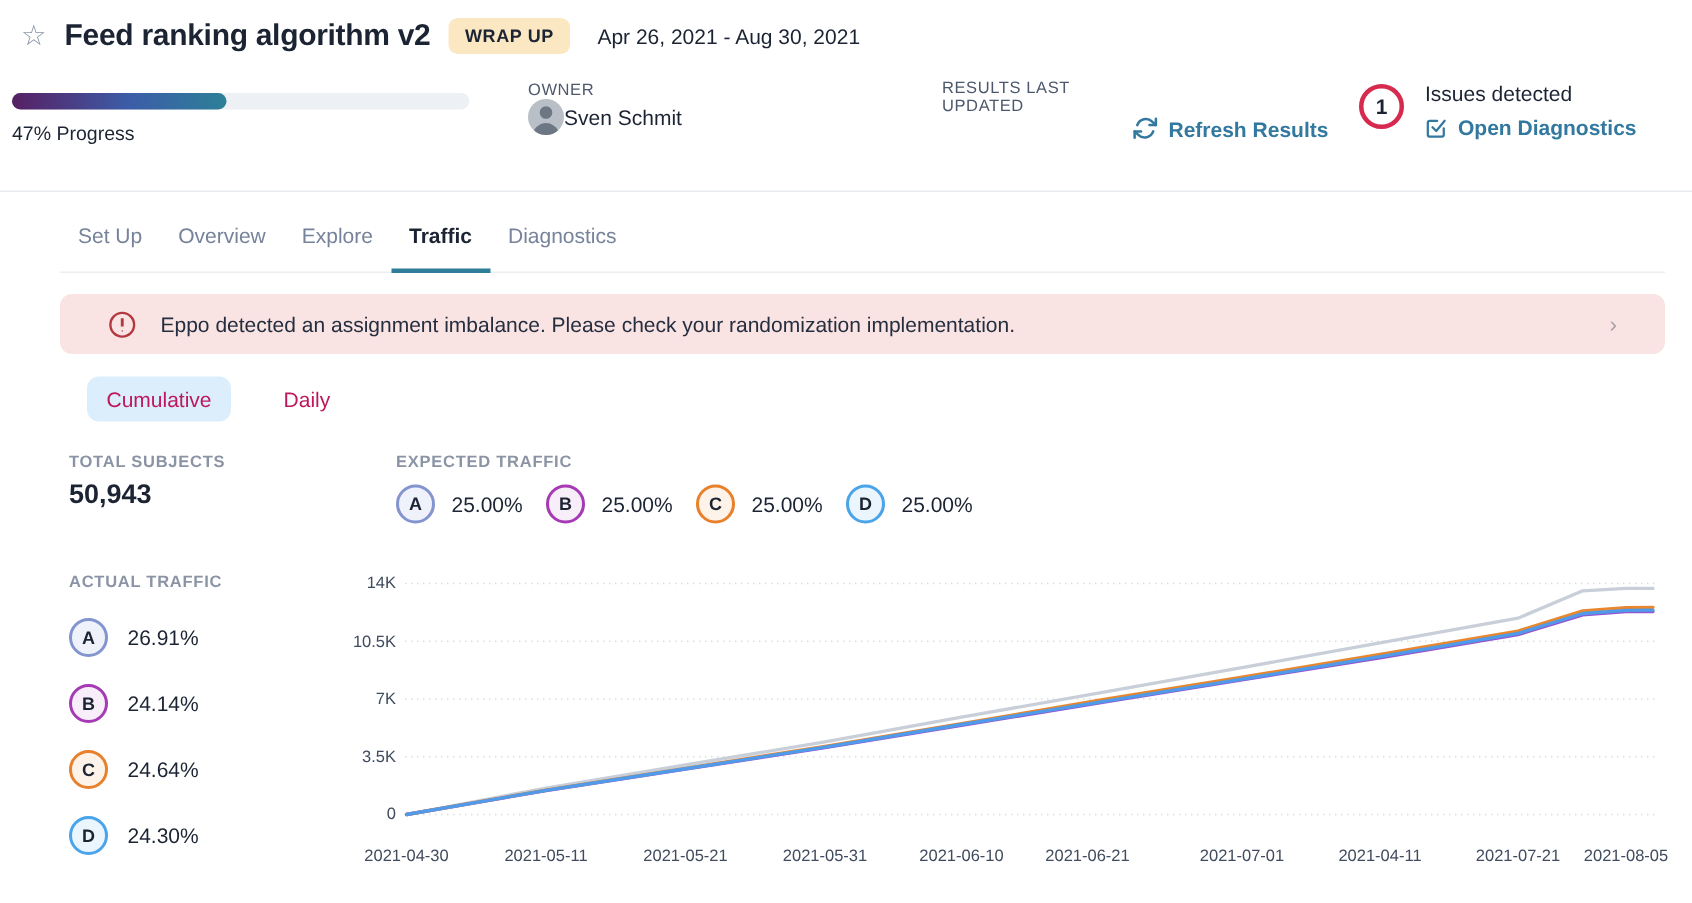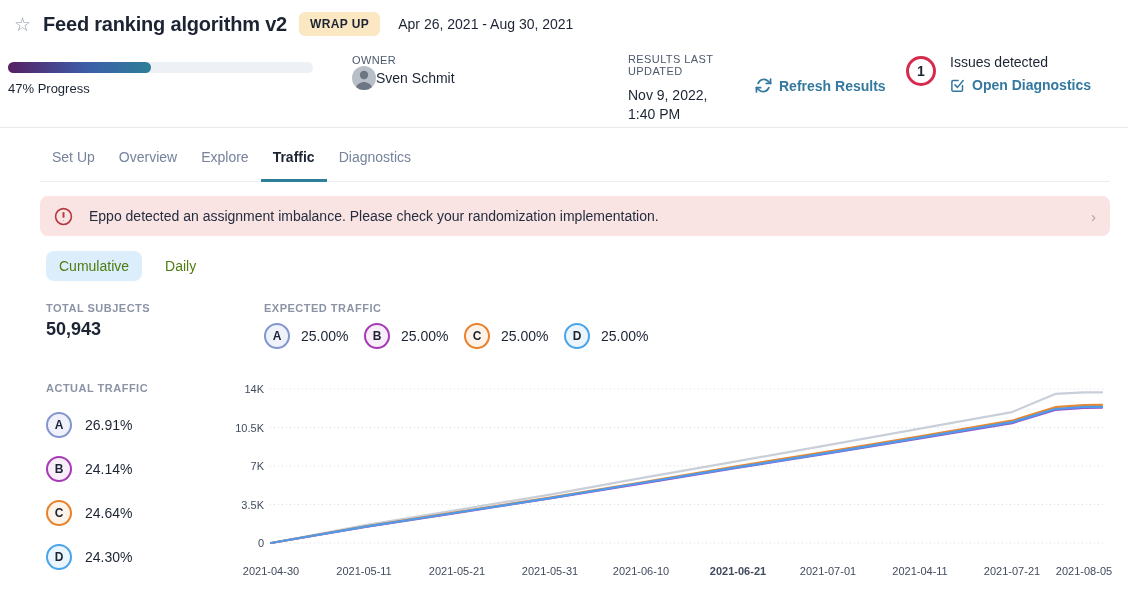--- a/index.html
+++ b/index.html
@@ -40,27 +40,27 @@
 
   .header-divider { position:absolute; left:0; top:127px; width:1128px; height:1px; background:#e7eaee; }
 
   
   .tab-bar { position:absolute; left:40px; top:141px; right:18px; display:flex; border-bottom:1px solid #eceef2; }
   .tab { font-size:14px; color:#76839b; padding:8px 12px 14px; cursor:pointer; border-bottom:3px solid transparent; margin-bottom:-1px; }
   .tab.active { color:#1c2433; font-weight:600; border-bottom-color:#2e7e99; }
 
   
   .alert-banner { position:absolute; left:40px; top:196px; width:1070px; height:40px; background:#f9e3e3; border-radius:8px;
-                  display:flex; align-items:center; padding:0 14px; gap:16px; cursor:pointer; }
+                  display:flex; align-items:center; padding:0 32px; gap:16px; cursor:pointer; }
   .alert-msg { font-size:14px; color:#252e3f; flex:1; }
   .alert-chevron { color:#a8a0a4; font-size:15px; line-height:1; }
 
   
   .view-toggle { position:absolute; left:46px; top:251px; display:flex; align-items:center; gap:10px; }
-  .toggle-btn { font-size:14px; color:#4d7c0f; padding:7px 13px; border-radius:8px; background:transparent; border:none; cursor:pointer; font-family:inherit; }
+  .toggle-btn { font-size:14px; color:#be185d; padding:7px 13px; border-radius:8px; background:transparent; border:none; cursor:pointer; font-family:inherit;margin-left:12px; }
   .toggle-btn.active { background:#dceefb; }
 
   
   .stat-label { font-size:11px; font-weight:700; letter-spacing:0.5px; color:#8b94a5; }
   .totals-block { position:absolute; left:46px; top:302px; }
   .totals-value { font-size:18px; font-weight:700; margin-top:5px; }
   .expected-block { position:absolute; left:264px; top:302px; }
   .legend-row { display:flex; align-items:center; gap:16px; margin-top:9px; }
   .legend-item { display:flex; align-items:center; gap:11px; width:84px; }
   .variant-circle { width:26px; height:26px; border-radius:50%; border:2px solid; display:flex; align-items:center; justify-content:center;
@@ -101,21 +101,20 @@
           <circle cx="12" cy="9" r="4.2" fill="#6d7683"></circle>
           <path d="M3 24c1-6 6-8 9-8s8 2 9 8z" fill="#6d7683"></path>
         </svg>
       </span>
       <span class="owner-name">Sven Schmit</span>
     </div>
   </div>
 
   <div class="results-block">
     <div class="mini-label">RESULTS LAST UPDATED</div>
-    <div class="results-timestamp">Nov 9, 2022, 1:40 PM</div>
   </div>
   <button class="link-btn refresh-btn">
     <svg width="17" height="17" viewBox="0 0 24 24" fill="none" stroke="#33799f" stroke-width="2.4" stroke-linecap="round" stroke-linejoin="round">
       <polyline points="22 3 22 9 16 9"></polyline>
       <polyline points="2 21 2 15 8 15"></polyline>
       <path d="M4.5 9a8.5 8.5 0 0 1 14-3.2L22 9"></path>
       <path d="M2 15l3.5 3.2A8.5 8.5 0 0 0 19.5 15"></path>
     </svg>
     <span>Refresh Results</span>
   </button>
@@ -226,21 +225,21 @@
         <div class="y-label" style="top: 86px;">7K</div>
         <div class="y-label" style="top: 47.5px;">10.5K</div>
         <div class="y-label" style="top: 9px;">14K</div>
       </div>
     <div id="x-labels">
         <div class="x-label" style="left: 41px;">2021-04-30</div>
         <div class="x-label" style="left: 134px;">2021-05-11</div>
         <div class="x-label" style="left: 227px;">2021-05-21</div>
         <div class="x-label" style="left: 320px;">2021-05-31</div>
         <div class="x-label" style="left: 411px;">2021-06-10</div>
-        <div class="x-label" style="left: 508px; font-weight: bold;">2021-06-21</div>
+        <div class="x-label" style="left: 495px;">2021-06-21</div>
         <div class="x-label" style="left: 598px;">2021-07-01</div>
         <div class="x-label" style="left: 690px;">2021-04-11</div>
         <div class="x-label" style="left: 782px;">2021-07-21</div>
         <div class="x-label" style="left: 854px;">2021-08-05</div>
       </div>
   </div>
 
 </div>
 
 </body></html>

